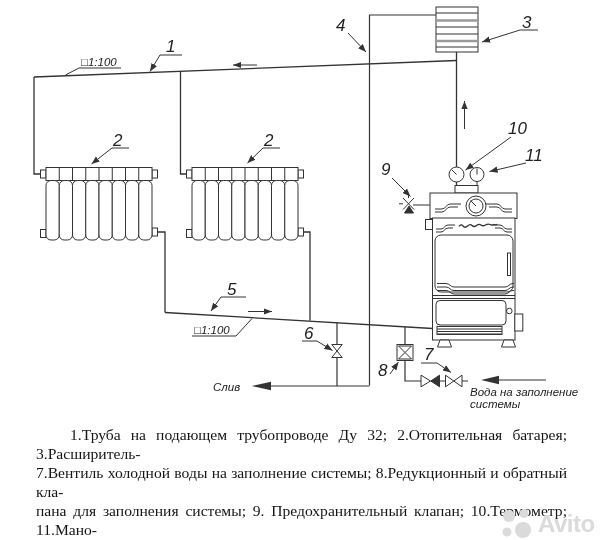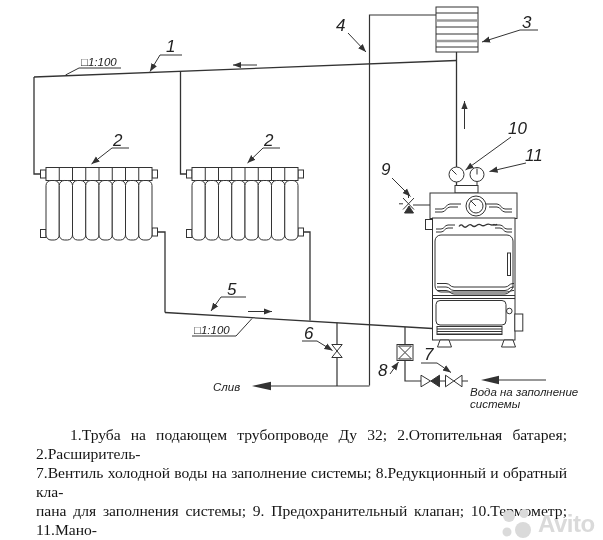--- a/index.html
+++ b/index.html
@@ -200,21 +200,21 @@
   <text class="num" x="525" y="161">11</text>
 
   <text class="small-it" x="81" y="66">□1:100</text>
   <text class="small-it" x="194" y="334">□1:100</text>
   <text class="small-it" x="213" y="391">Слив</text>
   <text class="small-it" x="470" y="396">Вода на заполнение</text>
   <text class="small-it" x="470" y="408">системы</text>
 </svg>
 
 <div id="legend">
-  <div class="lg first">1.Труба на подающем трубопроводе Ду 32; 2.Отопительная батарея; 2.Расширитель-</div>
+  <div class="lg first">1.Труба на подающем трубопроводе Ду 32; 2.Отопительная батарея; 3.Расширитель-</div>
   <div class="lg">7.Вентиль холодной воды на заполнение системы;  8.Редукционный и обратный кла-</div>
   <div class="lg">пана для заполнения системы; 9. Предохранительный клапан; 10.Термометр; 11.Мано-</div>
 
 </div>
 
 <div id="watermark">
   <svg width="36" height="34" viewBox="0 0 36 34">
     <circle cx="10" cy="9" r="6" fill="#dadada"></circle>
     <circle cx="25" cy="6.5" r="4.5" fill="#dadada"></circle>
     <circle cx="8" cy="25" r="4.5" fill="#dadada"></circle>

